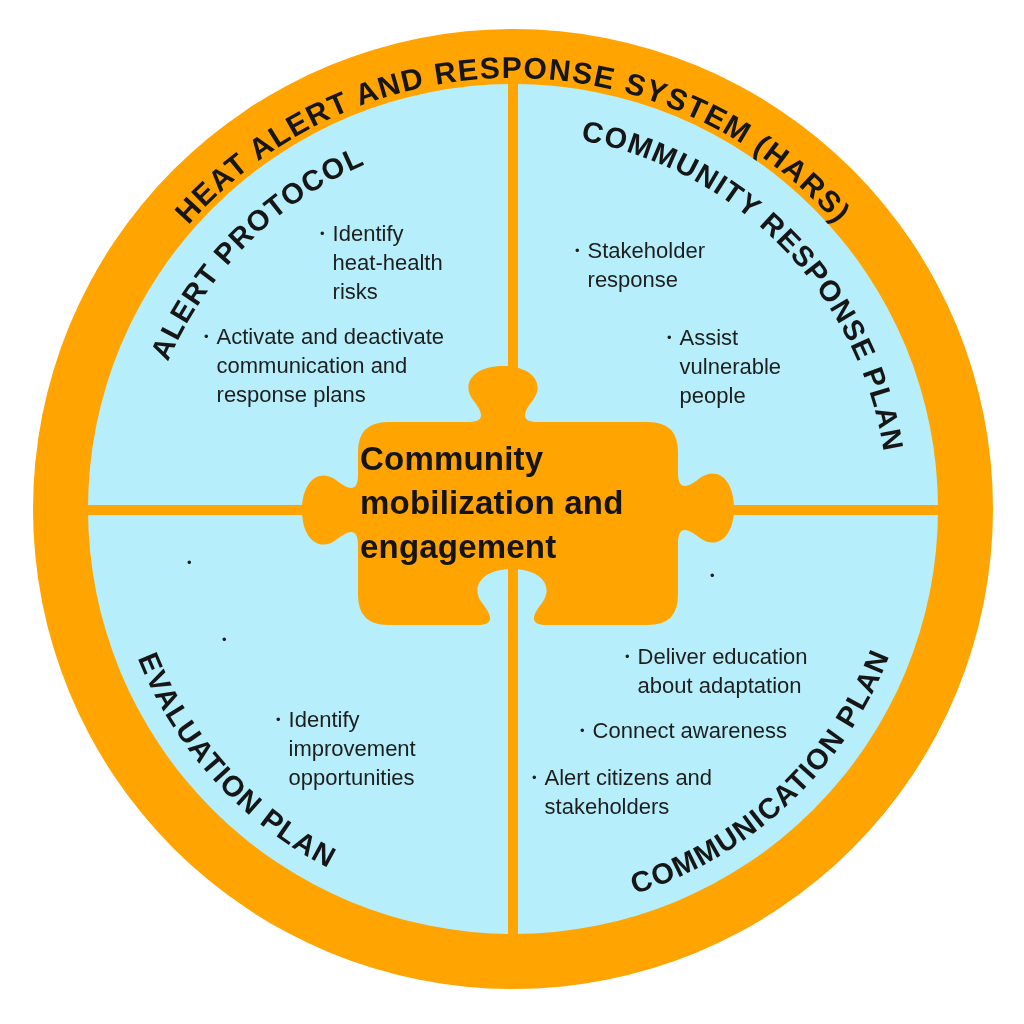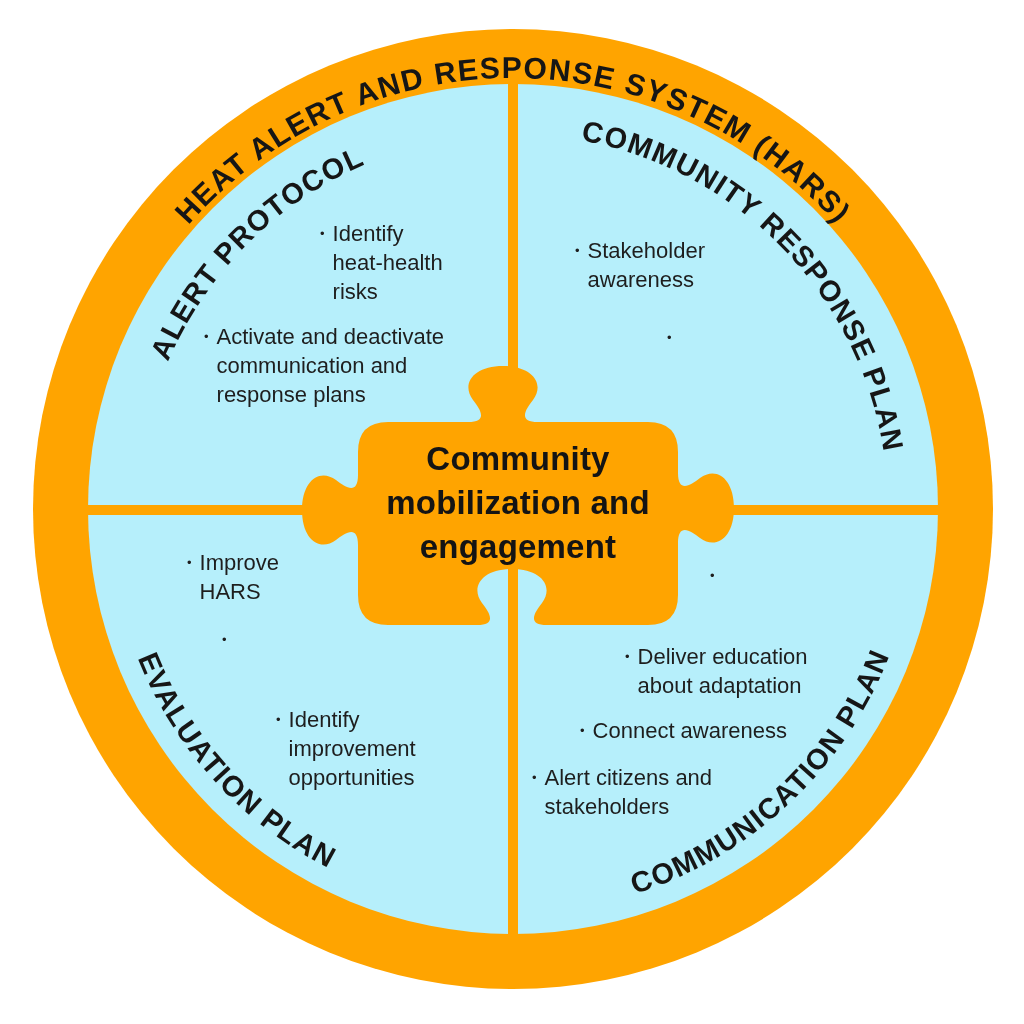--- a/index.html
+++ b/index.html
@@ -17,21 +17,21 @@
     font-size:29px; font-weight:700; letter-spacing:1.3px; fill:#161616;
   }
   .bullet {
     position:absolute; display:flex; gap:8px;
     color:#1e1e1e; font-size:22px; line-height:29px;
   }
   .bullet .dot { font-size:13px; line-height:29px; flex:0 0 auto; }
   .bullet .txt { white-space:pre-line; }
   .center-label {
     position:absolute; left:360px; top:437px; width:316px;
-    text-align:center; font-size:33px; line-height:44px; font-weight:700;
+    font-size:33px; line-height:44px; font-weight:700;
     color:#141414; white-space:pre-line; letter-spacing:0.2px;
   }
 </style>
 </head>
 <body>
 
 <div class="stage">
 
   <svg width="1024" height="1024" viewBox="0 0 1024 1024">
     <defs>
@@ -109,30 +109,31 @@
   <div class="bullet" style="left:204px; top:322px;">
     <span class="dot">•</span>
     <span class="txt">Activate and deactivate
 communication and
 response plans</span>
   </div>
 
   <div class="bullet" style="left:575px; top:236px;">
     <span class="dot">•</span>
     <span class="txt">Stakeholder
-awareness</span>
+response</span>
   </div>
   <div class="bullet" style="left:667px; top:323px;">
     <span class="dot">•</span>
+    <span class="txt">Assist
+vulnerable
+people</span>
   </div>
 
   <div class="bullet" style="left:187px; top:548px;">
     <span class="dot">•</span>
-    <span class="txt">Improve
-HARS</span>
   </div>
   <div class="bullet" style="left:222px; top:625px;">
     <span class="dot">•</span>
   </div>
   <div class="bullet" style="left:276px; top:705px;">
     <span class="dot">•</span>
     <span class="txt">Identify
 improvement
 opportunities</span>
   </div>

